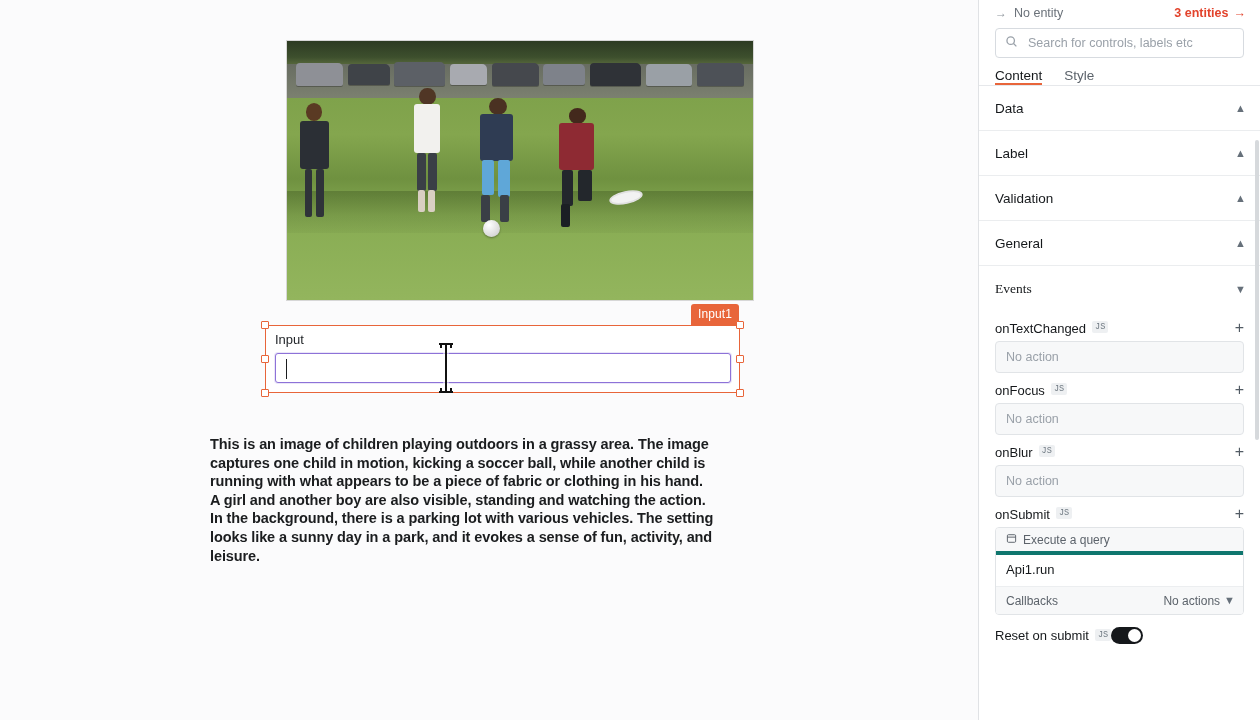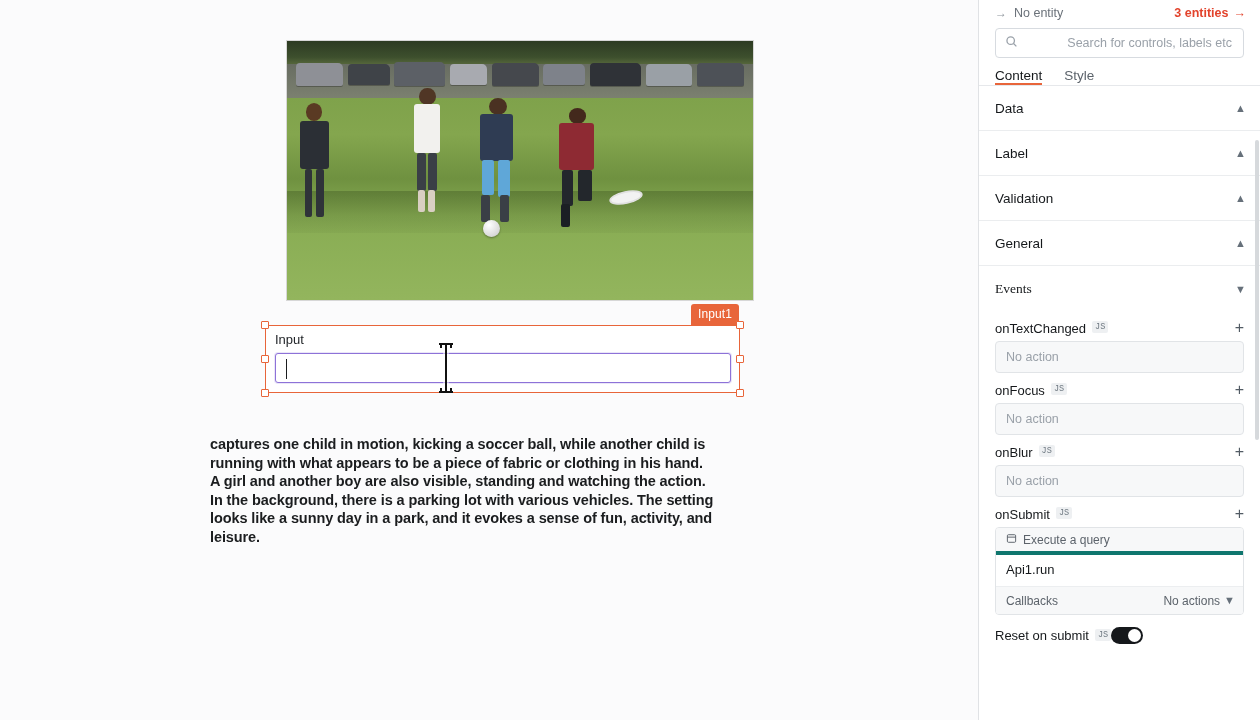--- a/index.html
+++ b/index.html
@@ -210,21 +210,20 @@
     border: 1px solid #d7dbe0;
     border-radius: 4px;
     padding: 0 9px;
     background: #fff;
   }
   .search input {
     border: none; outline: none; flex: 1;
     font-size: 12.5px; color: #0c4a6e;
     font-family: "Liberation Sans", sans-serif;
     background: transparent;
-    text-align: right;
   }
   .search input::placeholder { color: #9aa1a9; }
   .search-ic { color: #9aa1a9; }
 
   .tabs {
     display: flex;
     gap: 22px;
     padding: 10px 16px 0 16px;
     border-bottom: 1px solid #e6e8eb;
   }
@@ -430,20 +429,21 @@
           <rect x="18" y="48" width="2" height="3"></rect>
         </g>
         <g fill="#fff">
           <rect x="11.5" y="6" width="1" height="44"></rect>
           <rect x="15.5" y="6" width="1" height="44"></rect>
         </g>
       </svg>
     </div>
 
     <div class="desc">
+      <p>This is an image of children playing outdoors in a grassy area. The image</p>
       <p>captures one child in motion, kicking a soccer ball, while another child is</p>
       <p>running with what appears to be a piece of fabric or clothing in his hand.</p>
       <p>A girl and another boy are also visible, standing and watching the action.</p>
       <p>In the background, there is a parking lot with various vehicles. The setting</p>
       <p>looks like a sunny day in a park, and it evokes a sense of fun, activity, and</p>
       <p>leisure.</p>
     </div>
   </div>
 
   <div class="pane">

